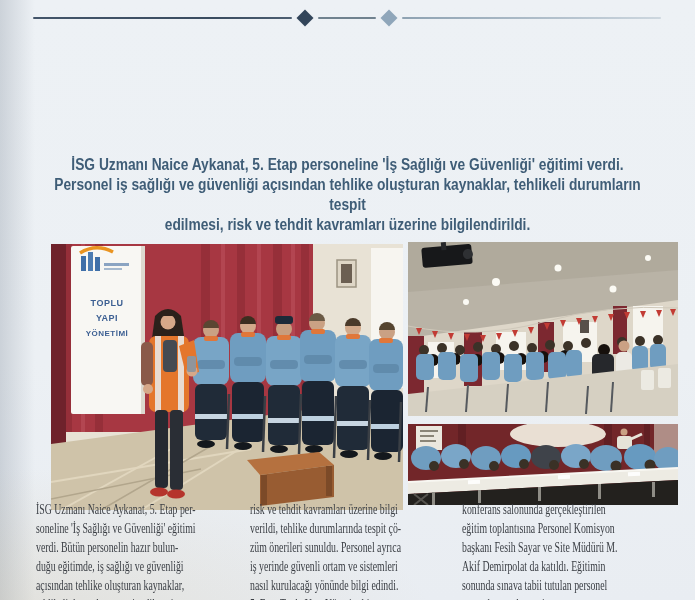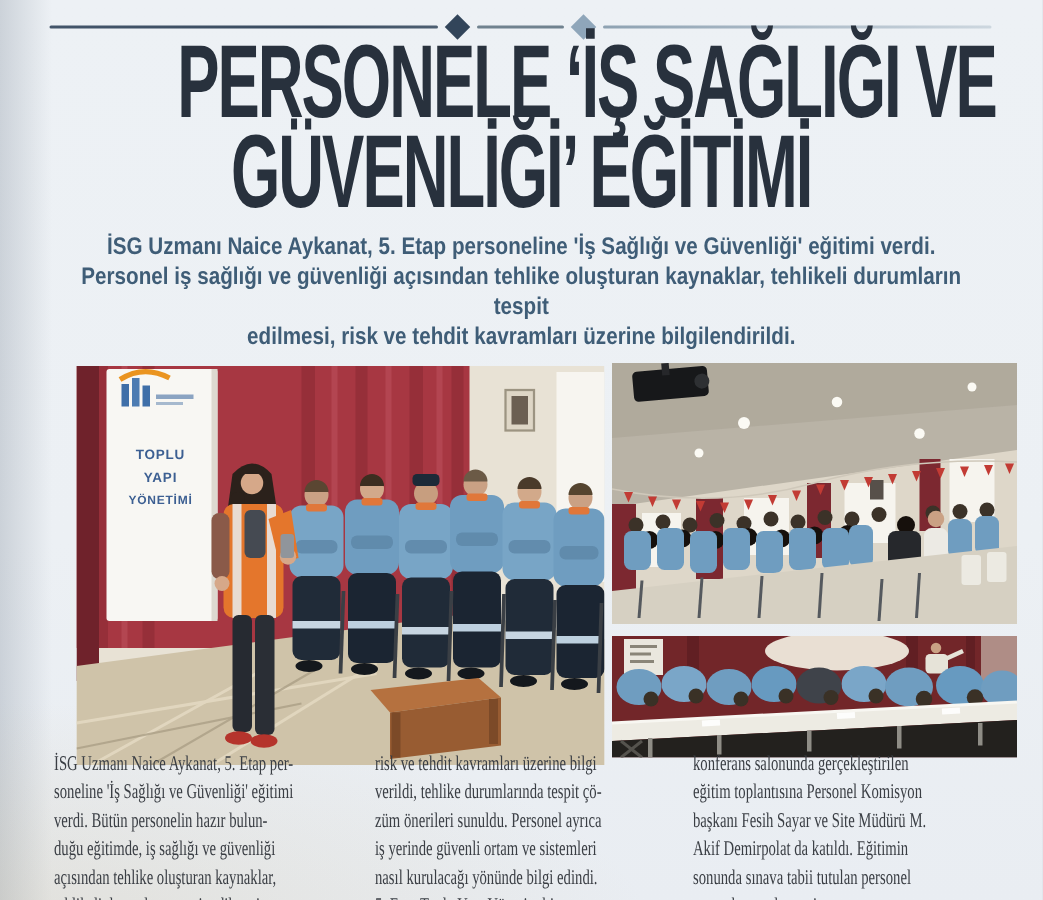--- a/index.html
+++ b/index.html
@@ -65,24 +65,20 @@
 <div class="page">
 
   <div class="rule-row">
     <div class="rule-seg seg-left"></div>
     <div class="diamond diamond-dark"></div>
     <div class="rule-seg seg-mid"></div>
     <div class="diamond diamond-light"></div>
     <div class="rule-seg seg-right"></div>
   </div>
 
-  <h1 class="headline" style="margin:0;">
-    <span class="hl-line">PERSONELE ‘İŞ SAĞLIĞI VE</span>
-    <span class="hl-line">GÜVENLİĞİ’ EĞİTİMİ</span>
-  </h1>
 
   <p class="deck" style="margin:0;">İSG Uzmanı Naice Aykanat, 5. Etap personeline 'İş Sağlığı ve Güvenliği' eğitimi verdi.
 Personel iş sağlığı ve güvenliği açısından tehlike oluşturan kaynaklar, tehlikeli durumların tespit
 edilmesi, risk ve tehdit kavramları üzerine bilgilendirildi.</p>
 
   <figure class="photo-left" aria-label="İSG uzmanı kadın eğitmen turuncu reflektörlü yelekle ayakta; arkasında kırmızı perde ve Toplu Yapı Yönetimi afişi; mavi tişörtlü personel sandalyelerde oturuyor">
     <svg viewBox="0 0 352 266" preserveAspectRatio="none">
 
       <rect x="0" y="0" width="352" height="266" fill="#e8e2d5"></rect>
       <rect x="320" y="4" width="32" height="140" fill="#f7f5f0"></rect>

